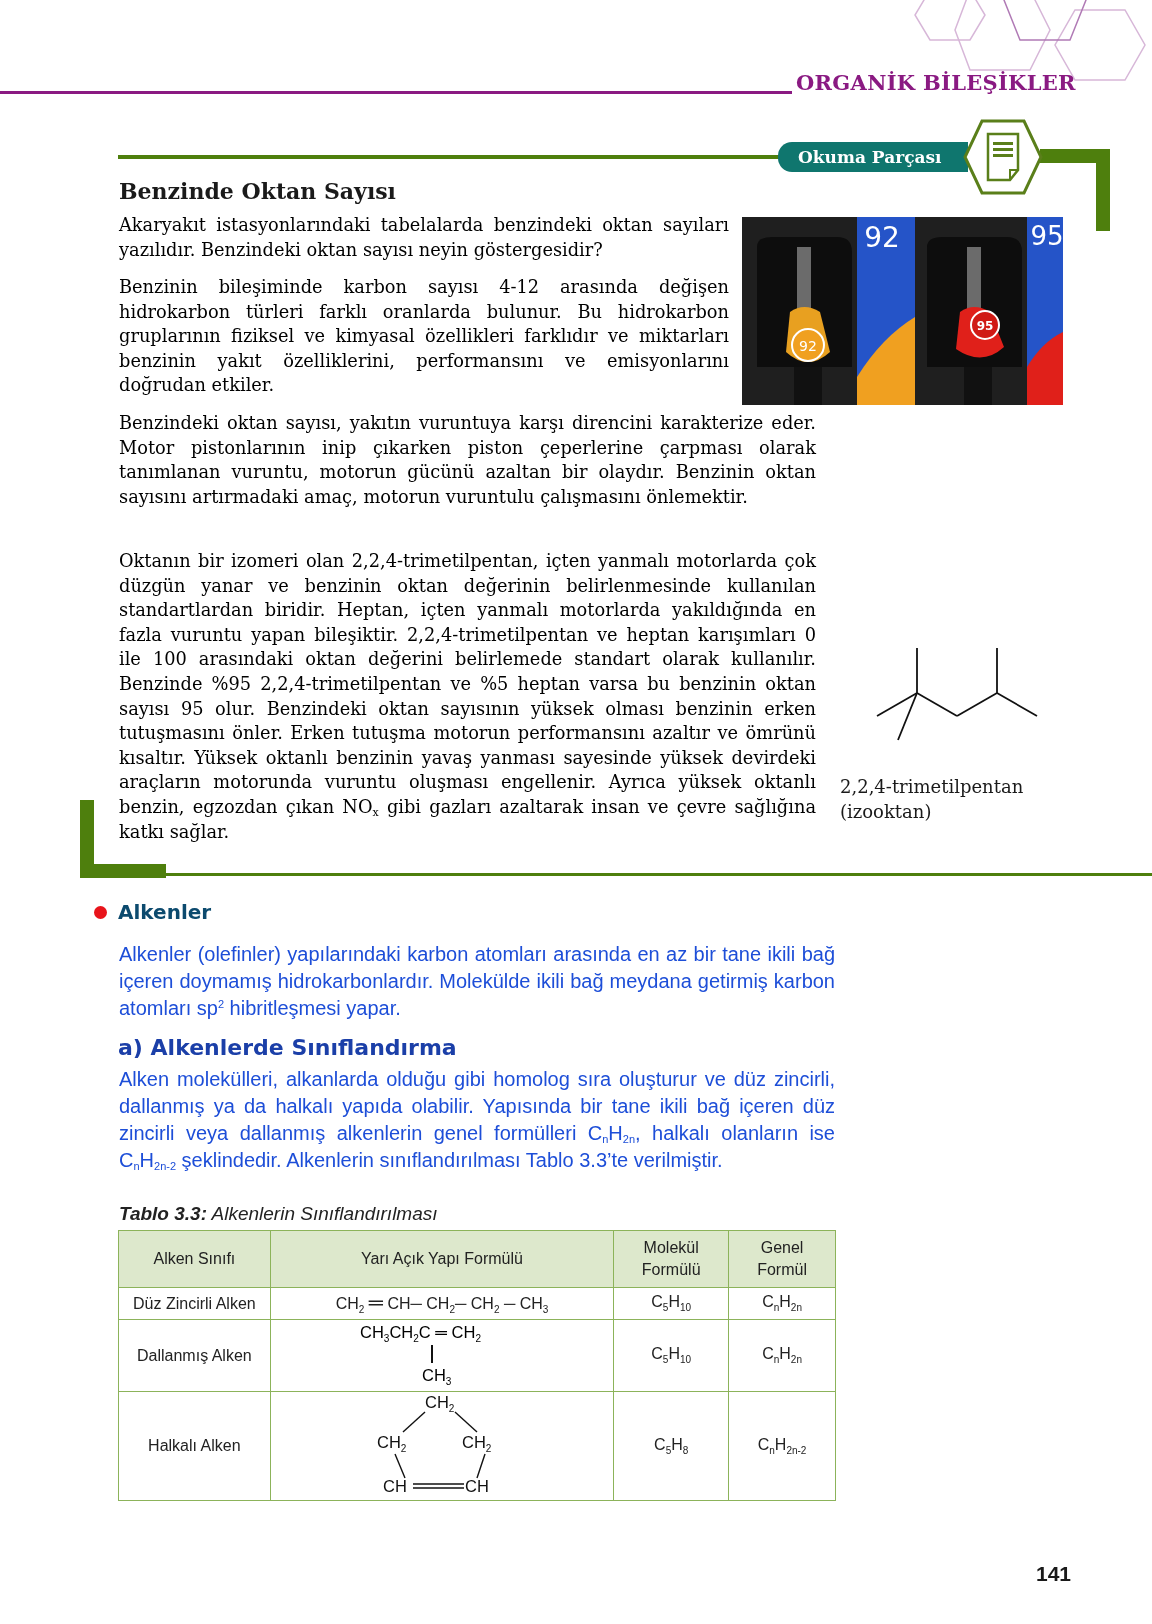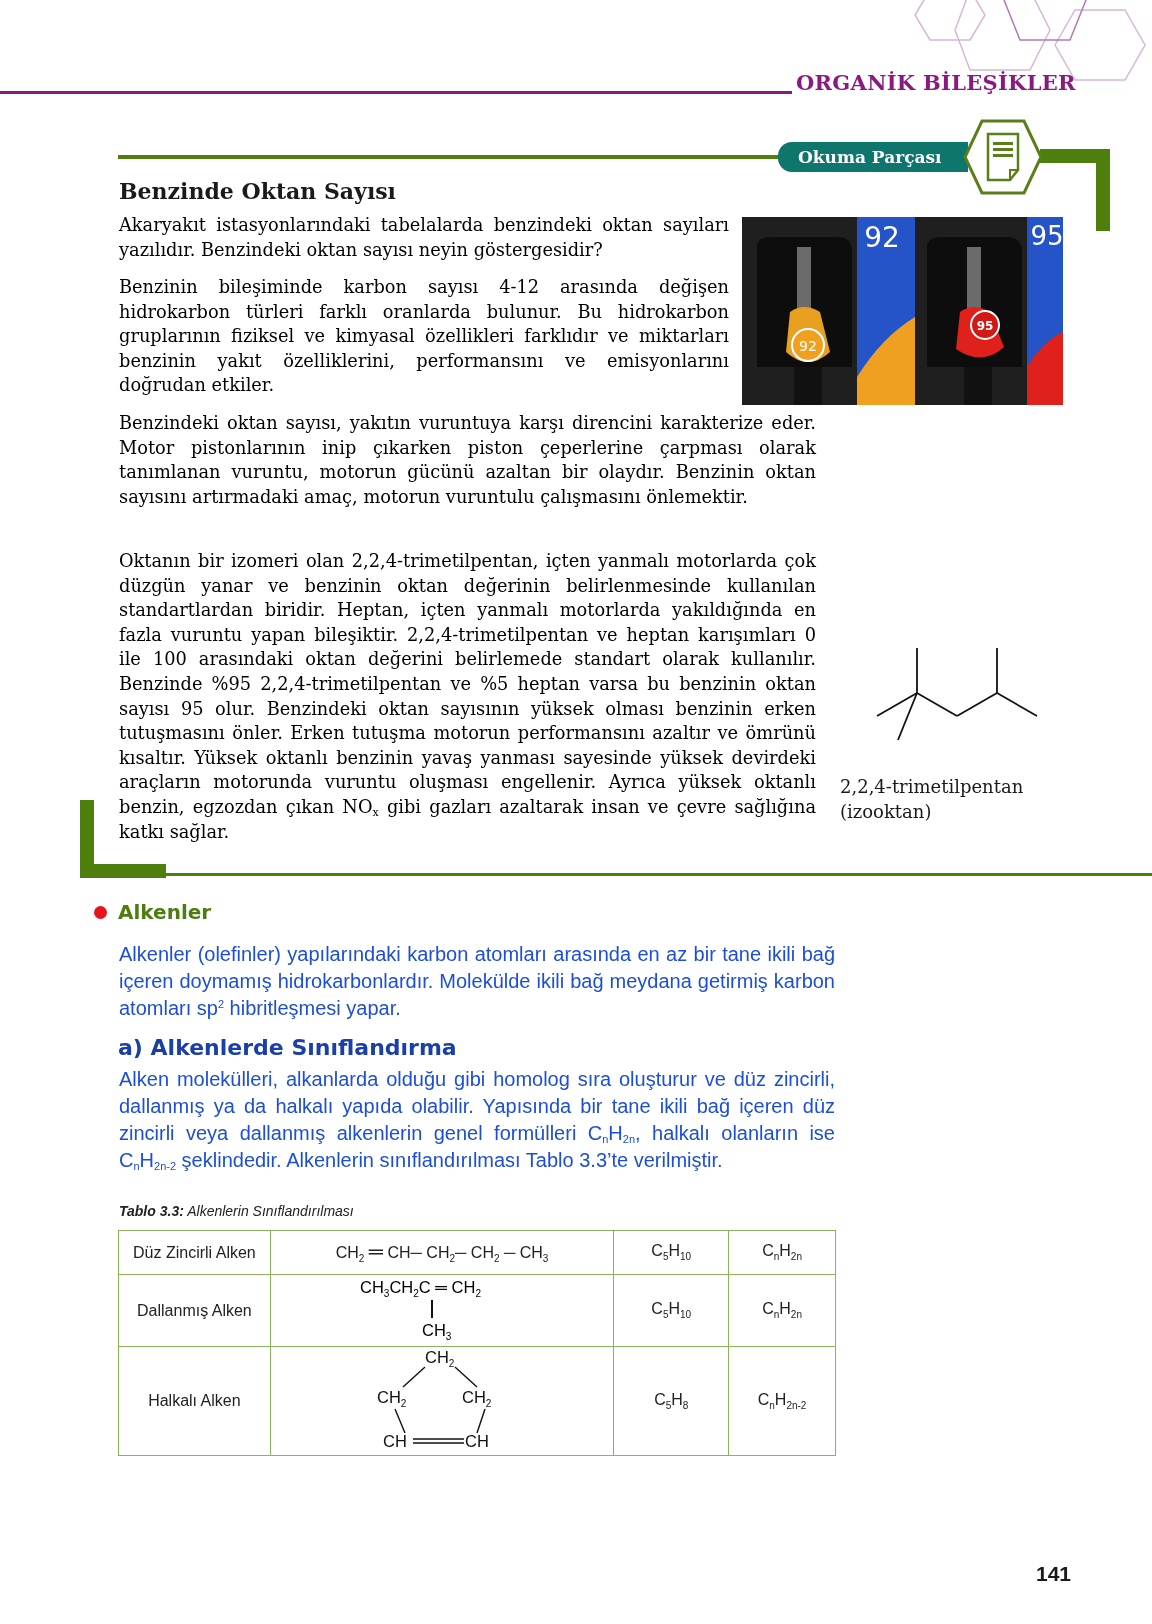--- a/index.html
+++ b/index.html
@@ -15,24 +15,24 @@
   .reading-bar-v { left:1096px; top:149px; width:14px; height:82px; background:#4e7f0d; }
   .reading-title { left:119px; top:178px; font-weight:bold; font-size:22px; }
   .para { position:absolute; left:119px; font-size:17.8px; line-height:24.6px; text-align:justify; color:#000000; }
   .photo { left:742px; top:217px; width:321px; height:188px; overflow:hidden; background:#222; }
   .molecule { left:862px; top:648px; width:180px; height:100px; }
   .mol-caption { left:840px; top:774px; width:220px; text-align:left; font-size:18px; line-height:25px; }
   .bottom-bar-v { left:80px; top:800px; width:14px; height:76px; background:#4e7f0d; }
   .bottom-bar-h { left:80px; top:864px; width:86px; height:14px; background:#4e7f0d; }
   .bottom-rule { left:160px; top:873px; width:992px; height:3px; background:#4e7f0d; }
   .bullet { left:94px; top:906px; width:13px; height:13px; border-radius:50%; background:#e8141b; }
-  .section-title { left:118px; top:900px; font-family:"DejaVu Sans", sans-serif; font-weight:bold; color:#4d7c0f; font-size:20px; }
+  .section-title { left:118px; top:900px; font-family:"DejaVu Sans", sans-serif; font-weight:bold; color:#0c4a6e; font-size:20px; }
   .sans-para { position:absolute; left:119px; font-family:"Liberation Sans", sans-serif; font-size:20px; line-height:27px; color:#1d4ed8; text-align:justify; }
   .sub-title { left:118px; top:1035px; font-family:"DejaVu Sans", sans-serif; font-weight:bold; color:#1b3fa8; font-size:22px; }
-  .table-caption { left:119px; top:1203px; font-family:"Liberation Sans", sans-serif; font-size:14px; font-style:italic; color:#222; }
+  .table-caption { left:119px; top:1203px; font-family:"Liberation Sans", sans-serif; font-size:19px; font-style:italic; color:#222; }
   .table-caption b { font-weight:bold; }
   table.alken { position:absolute; left:118px; top:1230px; width:718px; border-collapse:collapse; font-family:"Liberation Sans", sans-serif; }
   table.alken td, table.alken th { border:1.5px solid #8cb35a; text-align:center; vertical-align:middle; font-size:16px; color:#222; padding:0; }
   table.alken th { background:#dde8cc; font-weight:normal; height:56px; line-height:22px; }
   .chem { font-family:"Liberation Sans", sans-serif; font-size:16.5px; }
   .chem sub { font-size:10px; }
   .page-num { left:1036px; top:1562px; font-family:"Liberation Sans", sans-serif; font-weight:bold; font-size:21px; color:#1a1a1a; }
   sub.s { font-size:11px; vertical-align:-3px; line-height:0; }
   sup.s { font-size:11px; vertical-align:7px; line-height:0; }
 </style>
@@ -129,21 +129,31 @@
 <div class="abs table-caption"><b>Tablo 3.3:</b><span> Alkenlerin Sınıflandırılması</span></div>
 
 <table class="alken">
   <colgroup>
       <col style="width:152px">
       <col style="width:344px">
       <col style="width:115px">
       <col style="width:107px">
     </colgroup>
   <tbody>
-  <tr style="height:44px;margin-top:24px;">
+      <tr>
+    <th>Alken Sınıfı</th>
+    <th>Yarı Açık Yapı Formülü</th>
+    <th>
+          <div style="width:70px;margin:auto;">Molekül Formülü</div>
+        </th>
+    <th>
+          <div style="width:60px;margin:auto;">Genel Formül</div>
+        </th>
+  </tr>
+  <tr style="height:32px;margin-top:24px;">
     <td>Düz Zincirli Alken</td>
     <td class="chem">CH<sub>2</sub> <b style="font-size:20px;">═</b> CH<b>─</b> CH<sub>2</sub><b>─</b> CH<sub>2</sub> <b>─</b> CH<sub>3</sub></td>
     <td class="chem">C<sub>5</sub>H<sub>10</sub></td>
     <td class="chem">C<sub>n</sub>H<sub>2n</sub></td>
   </tr>
   <tr style="height:72px;">
     <td>Dallanmış Alken</td>
     <td class="chem">
       <svg width="200" height="66" viewBox="0 0 200 66">
         <text x="18" y="17" font-family="Liberation Sans, sans-serif" font-size="16.5">CH<tspan font-size="10" dy="4">3</tspan><tspan dy="-4">CH</tspan><tspan font-size="10" dy="4">2</tspan><tspan dy="-4">C ═ CH</tspan><tspan font-size="10" dy="4">2</tspan></text>

